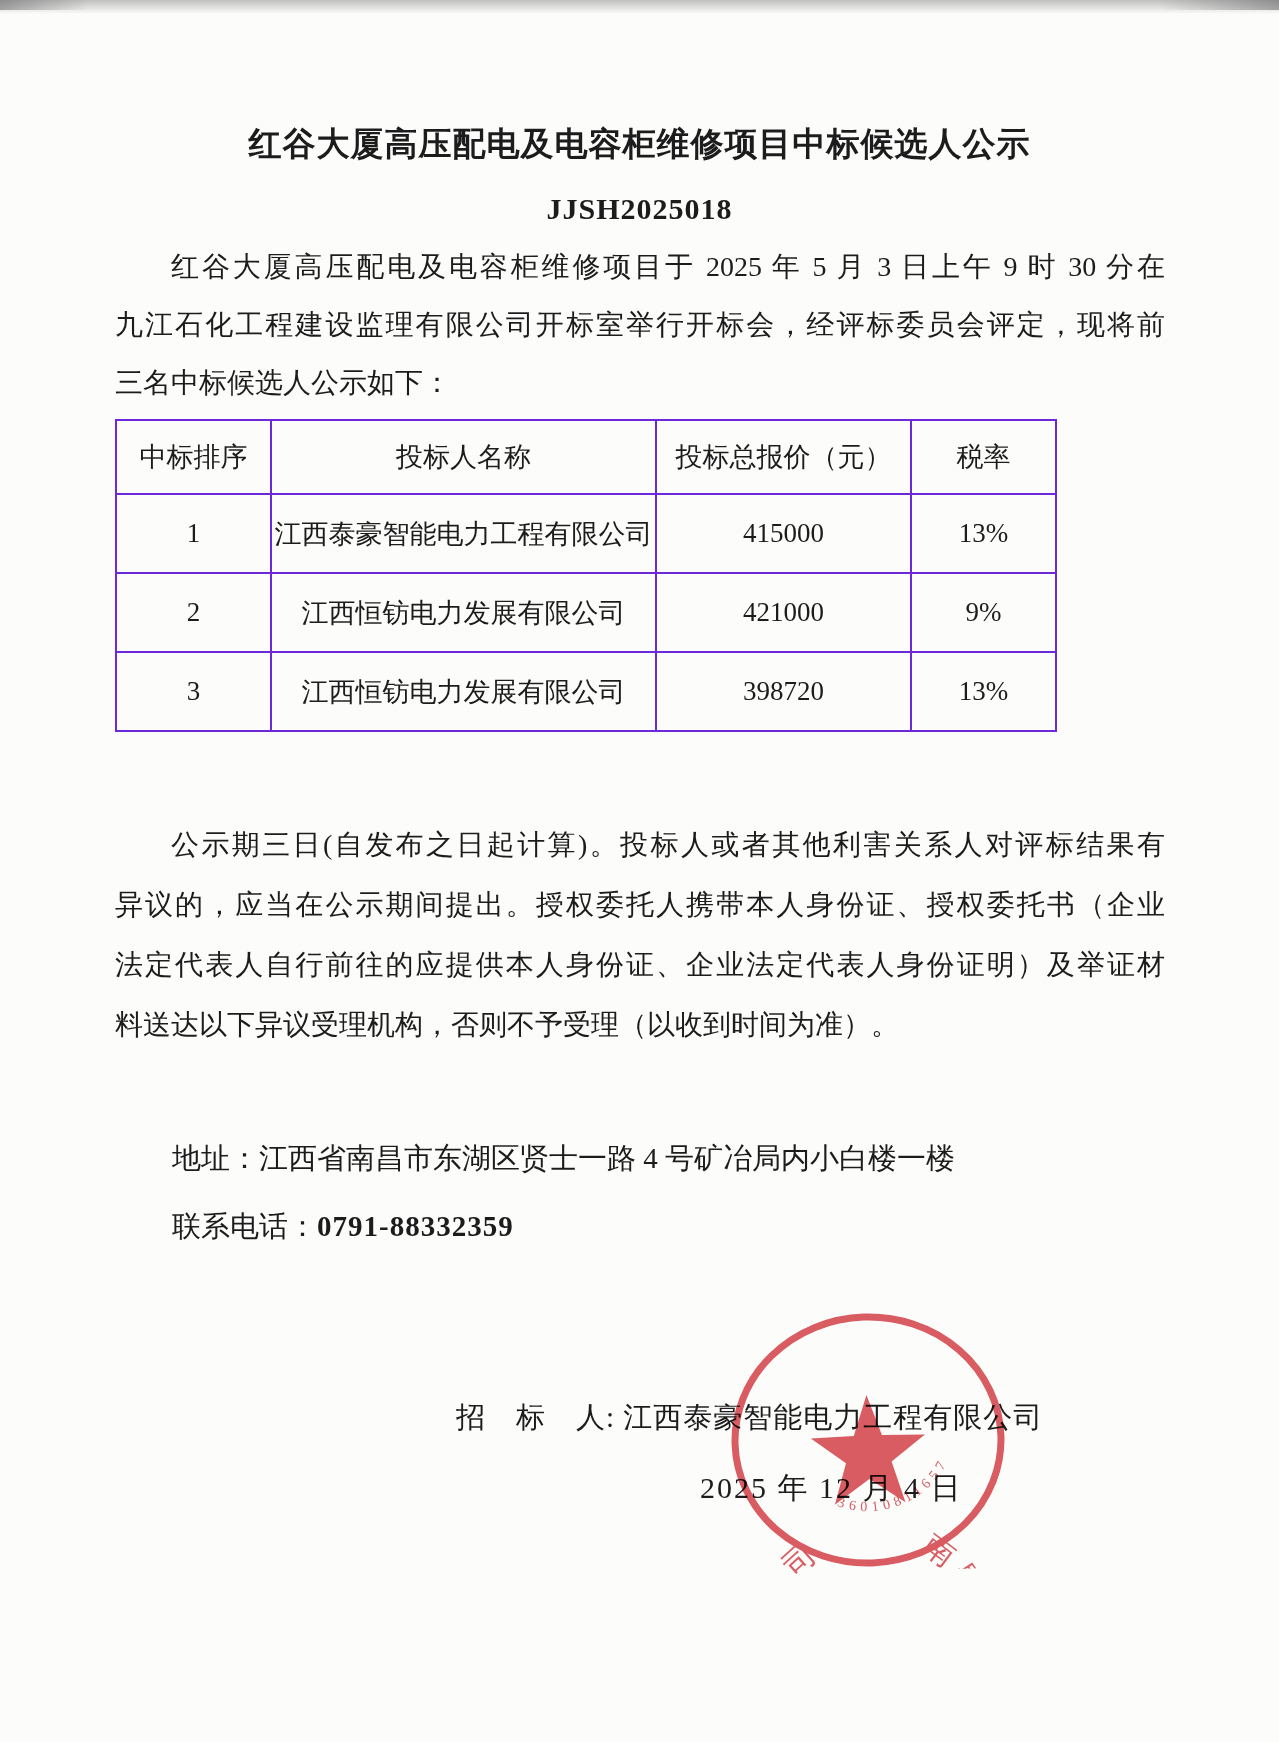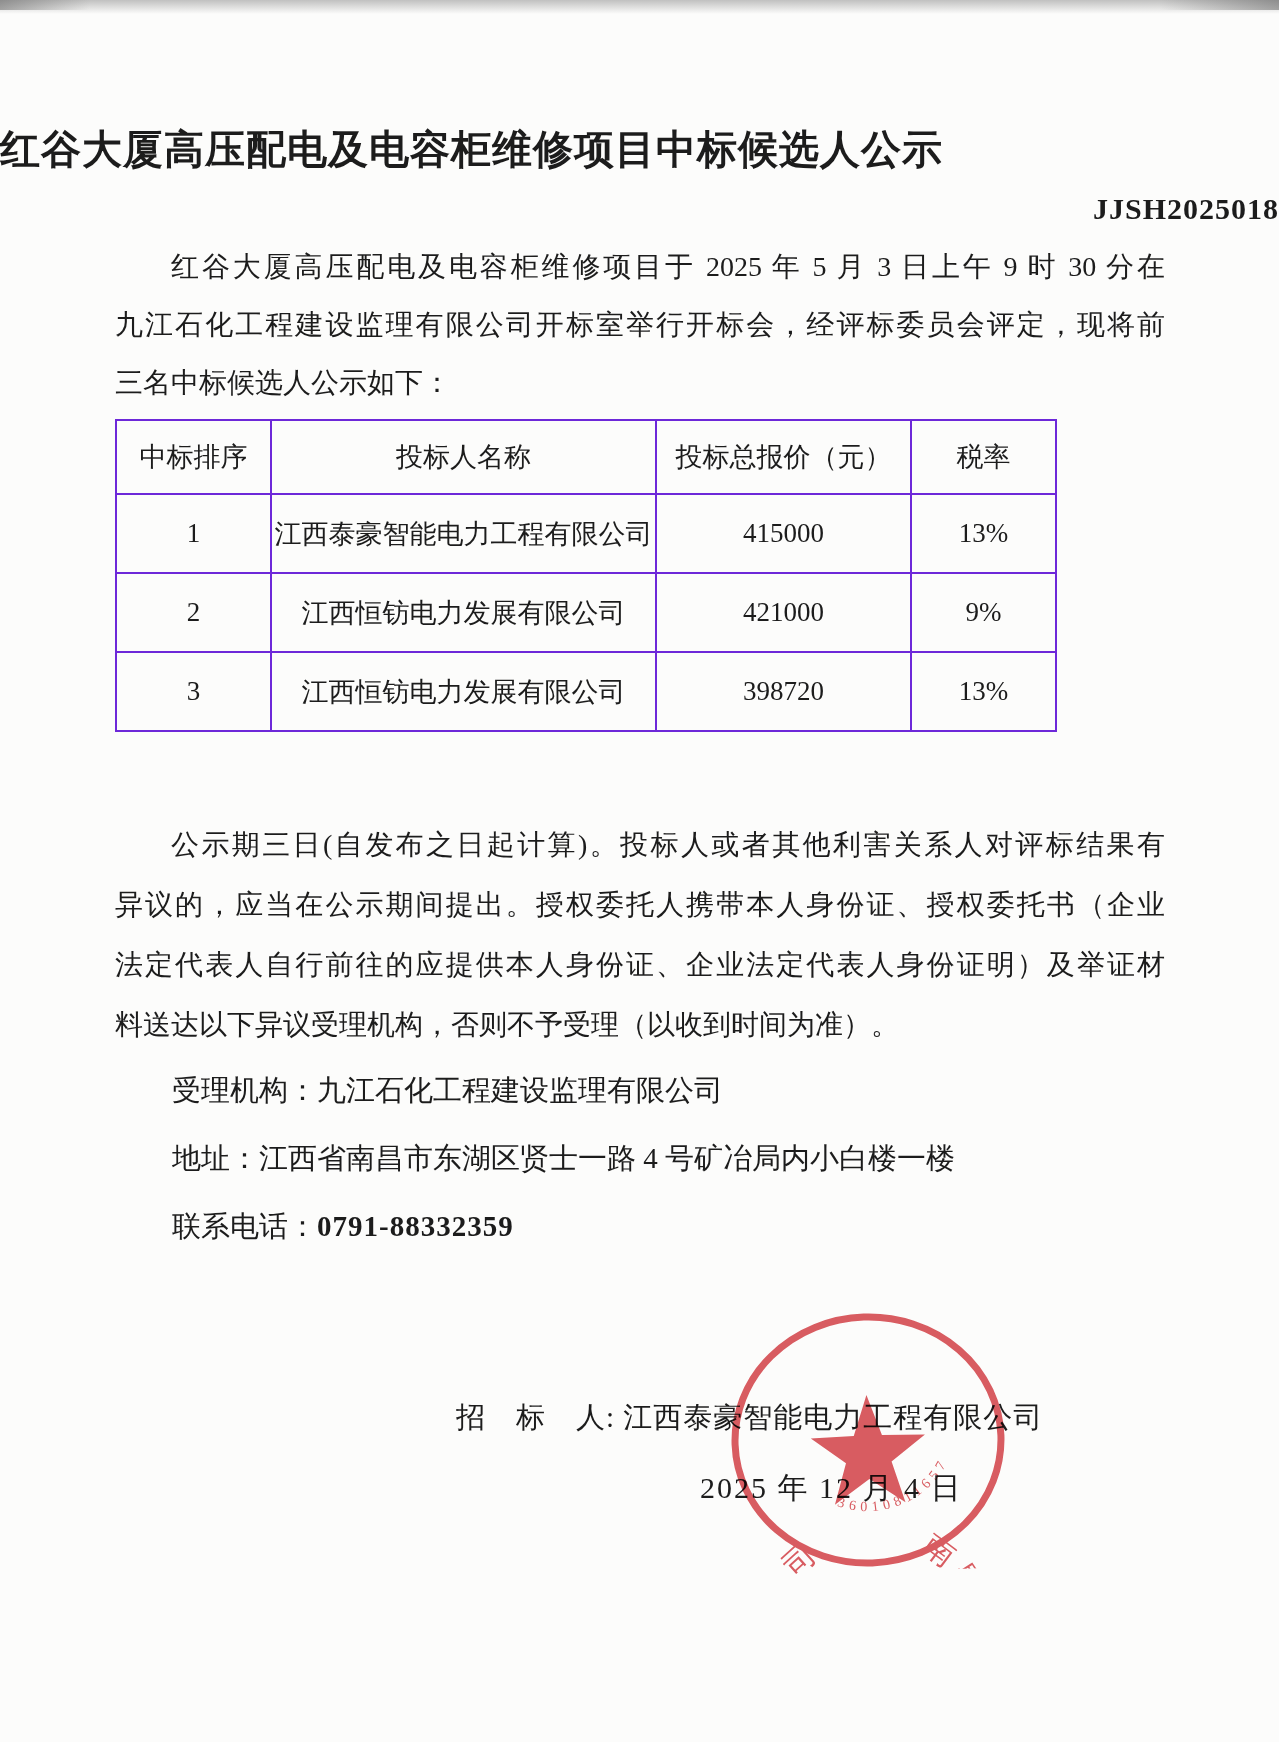--- a/index.html
+++ b/index.html
@@ -19,25 +19,25 @@
   .scan-top-corner-l{
     position:absolute;left:0;top:0;width:90px;height:10px;
     background:linear-gradient(to right, rgba(90,90,90,.5), rgba(90,90,90,0));
   }
   .scan-top-corner-r{
     position:absolute;right:0;top:0;width:120px;height:10px;
     background:linear-gradient(to left, rgba(90,90,90,.5), rgba(90,90,90,0));
   }
   .doc-title{
     position:absolute;left:0;top:122px;width:100%;
-    font-size:40px;font-weight:700;letter-spacing:1px;
+    text-align:center;font-size:33px;font-weight:700;letter-spacing:1px;
   }
   .doc-code{
     position:absolute;left:0;top:192px;width:100%;
-    text-align:right;font-size:30px;font-weight:600;letter-spacing:1px;
+    text-align:center;font-size:30px;font-weight:600;letter-spacing:1px;
   }
   .para{position:absolute;left:115px;width:1050px;font-size:28px;}
   .para .line{
     height:58px;line-height:58px;white-space:nowrap;
     text-align:justify;text-align-last:justify;
   }
   .para .line.indent{text-indent:2em;}
   .para .line.short{text-align:left;text-align-last:left;white-space:normal;}
   #intro{top:238px;}
   #notice{top:815px;}
@@ -132,21 +132,20 @@
   </tbody>
     </table>
 
   <div class="para" id="notice">
     <div class="line indent">公示期三日(自发布之日起计算)。投标人或者其他利害关系人对评标结果有</div>
     <div class="line">异议的，应当在公示期间提出。授权委托人携带本人身份证、授权委托书（企业</div>
     <div class="line">法定代表人自行前往的应提供本人身份证、企业法定代表人身份证明）及举证材</div>
     <div class="line short">料送达以下异议受理机构，否则不予受理（以收到时间为准）。</div>
   </div>
 
-  <div class="contact-line" id="contact-agency">受理机构：九江石化工程建设监理有限公司</div>
   <div class="contact-line" id="contact-address">地址：江西省南昌市东湖区贤士一路 4 号矿冶局内小白楼一楼</div>
   <div class="contact-line" id="contact-phone"><span>联系电话：</span><span class="phone-num">0791-88332359</span></div>
 
   <div class="tenderer-line">招　标　人: 江西泰豪智能电力工程有限公司</div>
   <div class="date-line">2025 年  12 月 4 日</div>
 
   <svg class="stamp" viewBox="0 0 284 264" xmlns="http://www.w3.org/2000/svg">
     <defs>
       <path id="ringPath" d="M 142,232 A 100,100 0 1,1 141.9,232" fill="none"></path>
       <path id="serialPath" d="M 54,132 A 90,90 0 0,0 230,132" fill="none"></path>

